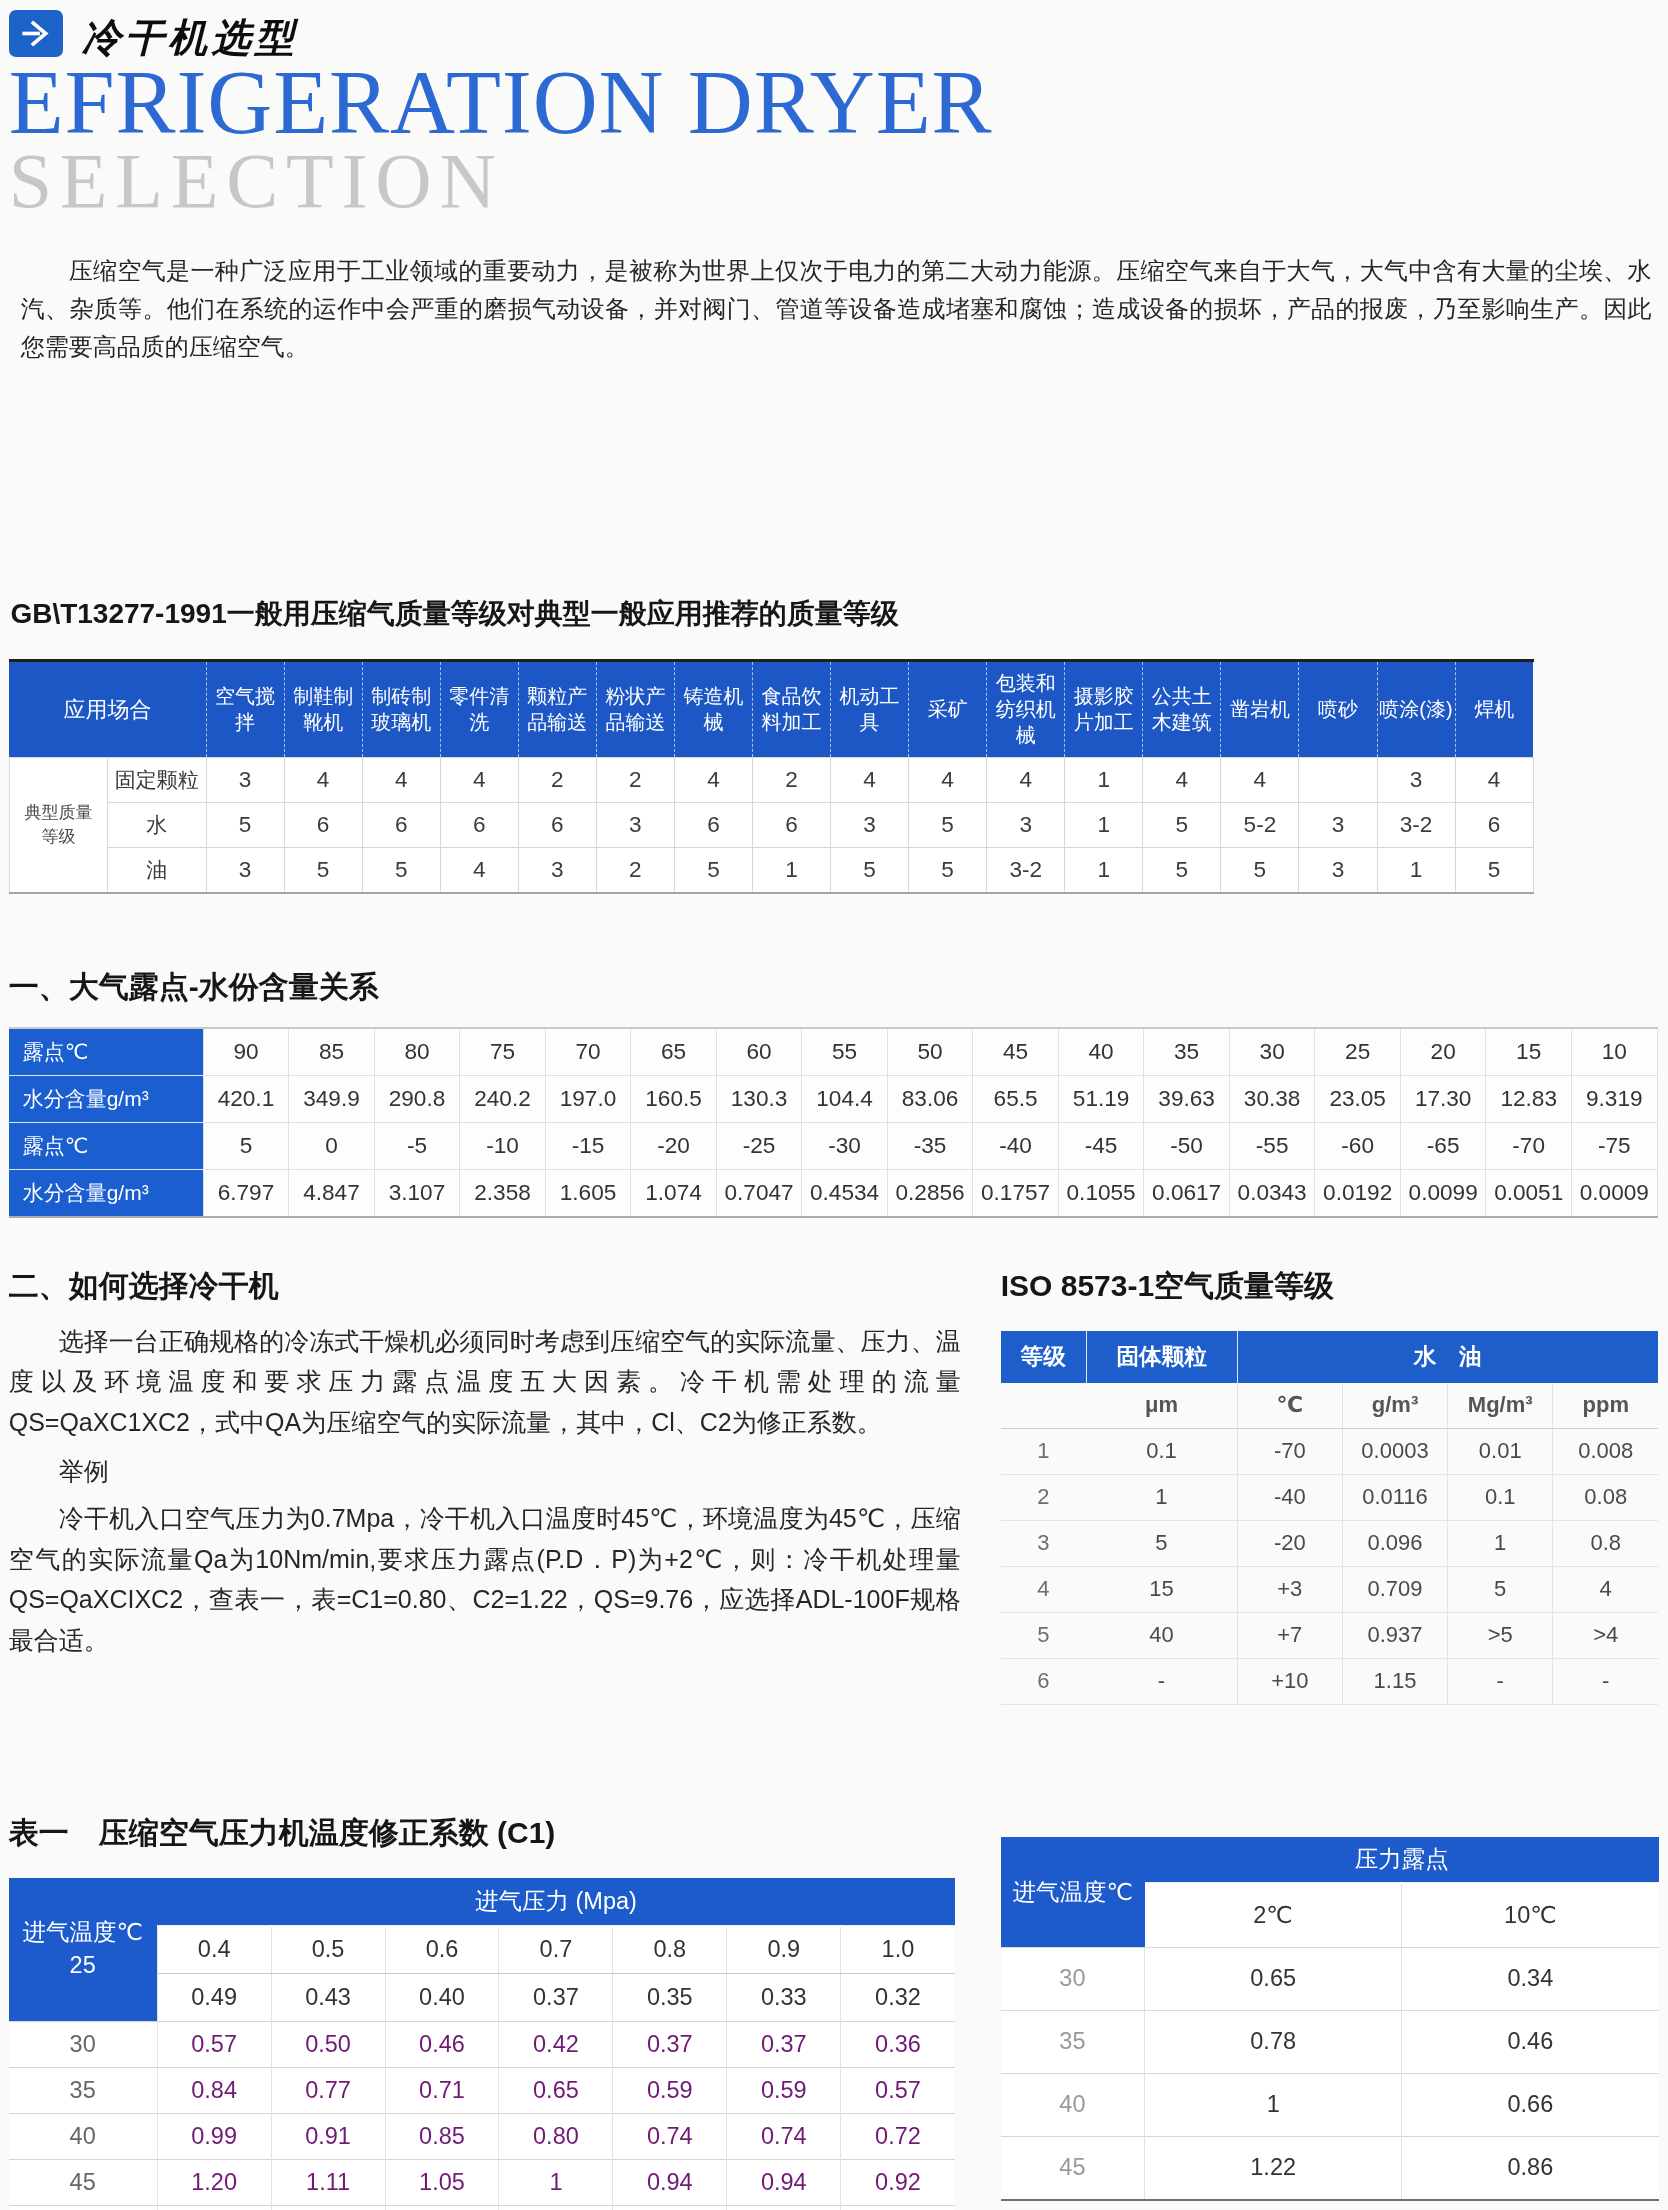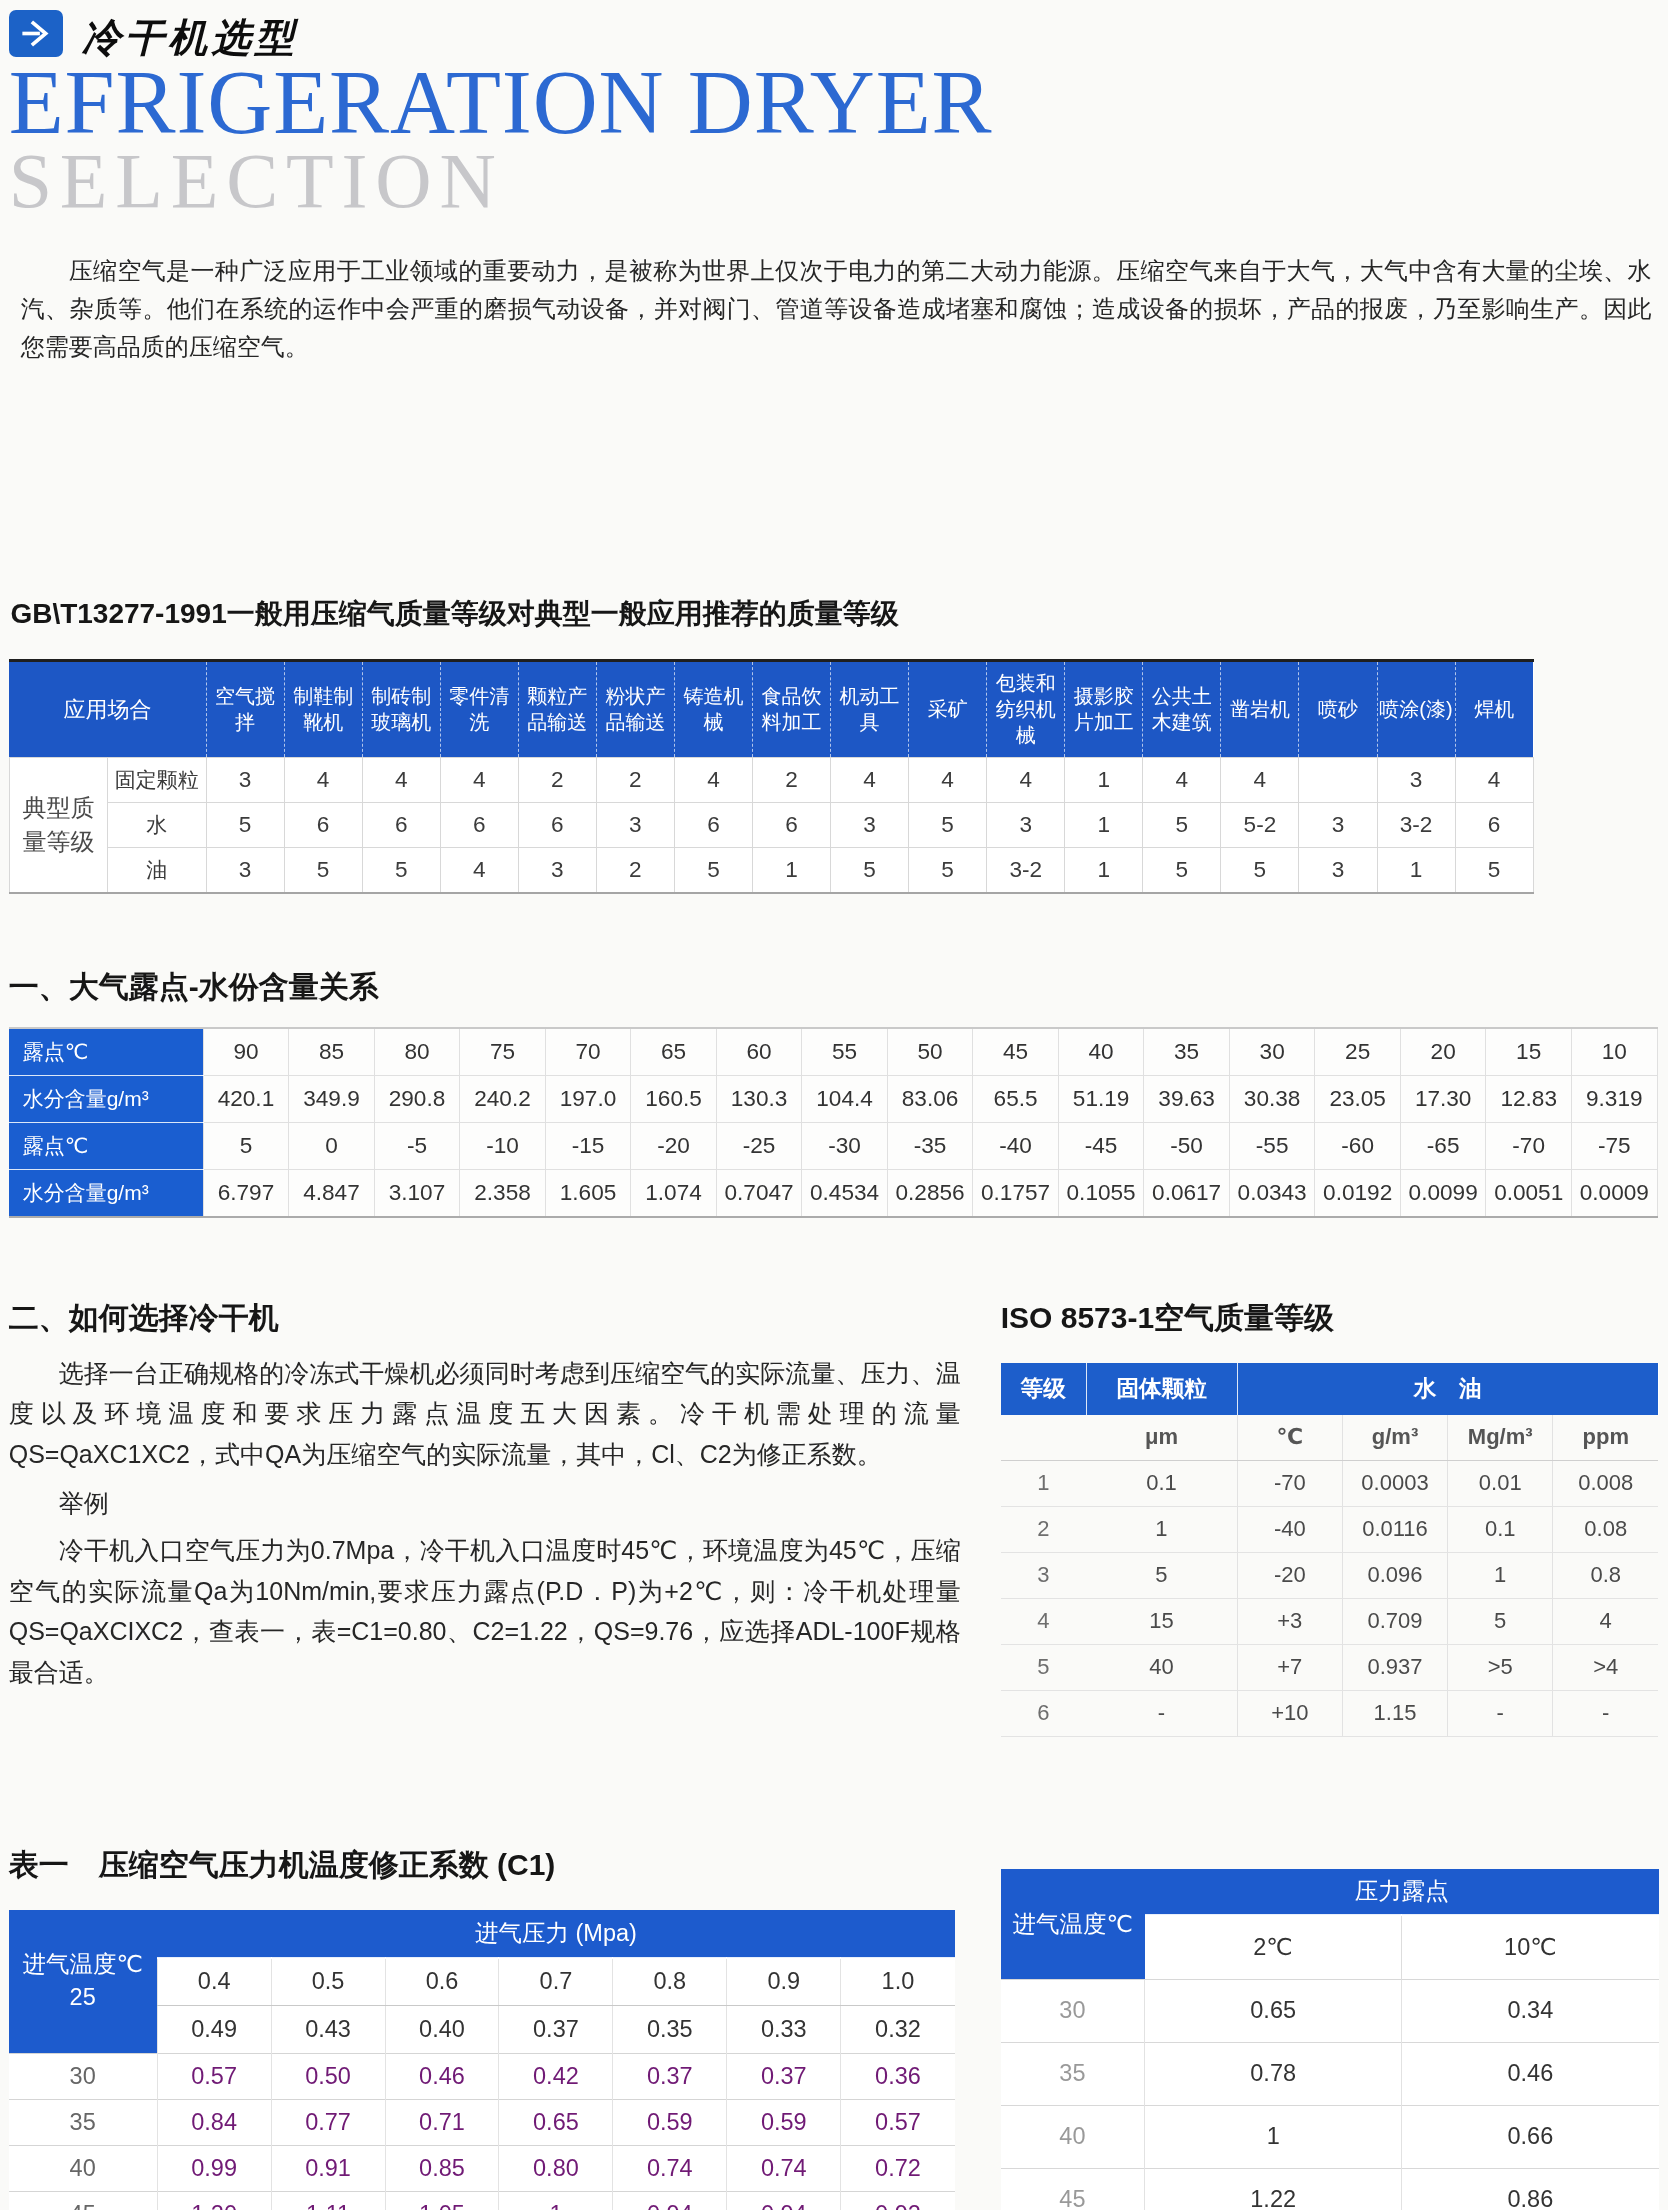--- a/index.html
+++ b/index.html
@@ -32,33 +32,33 @@
 
   
   .gb-table{border-collapse:collapse;width:1525px;table-layout:fixed;margin-top:26px;
     border-top:3.5px solid #1f1f1f;border-bottom:2.6px solid #a5a5a5;background:#fff;}
   .gb-table th{background:#1d57c5;color:#fff;font-size:20px;font-weight:normal;
     padding:7.8px 1.7px;line-height:1.32;text-align:center;vertical-align:middle;
     border-right:0.9px dashed rgba(255,255,255,.65);word-break:break-all;}
   .gb-table th.corner{width:193px;font-size:22px;}
   .gb-table td{background:#fff;font-size:22.6px;color:#3c3c3c;text-align:center;height:42px;
     border:0.9px solid #d8d8d8;}
-  .gb-table td.group{font-size:24px;color:#4a4a4a;line-height:1.4;word-break:break-all;padding:12px 12px;}
+  .gb-table td.group{font-size:17px;color:#4a4a4a;line-height:1.4;word-break:break-all;padding:12px 12px;}
   .gb-table td.rlabel{font-size:21px;color:#3a3a3a;}
 
   
   .dew-table{border-collapse:collapse;width:1649px;table-layout:fixed;margin-top:19px;
     border-top:2.6px solid #c9c9c9;border-bottom:2.6px solid #ababab;background:#fff;}
   .dew-table th{background:#1a5ed0;color:#fff;font-size:21px;font-weight:normal;text-align:left;
     padding-left:14px;width:179px;height:44px;border-bottom:1.7px solid rgba(255,255,255,.85);}
   .dew-table td{background:#fdfdfc;font-size:22.6px;color:#333;text-align:center;height:44px;
     border:0.9px solid #e0e0e0;}
 
   
-  .cols{display:flex;margin-top:80px;align-items:flex-start;}
+  .cols{display:flex;margin-top:48px;align-items:flex-start;}
   .cols.bottom{margin-top:108px;}
   .col-left{width:952px;flex:0 0 auto;}
   .col-right{flex:1;margin-left:40px;min-width:0;}
 
   .body-text{font-size:25px;line-height:1.62;text-align:justify;color:#262626;margin:0;}
   .indent{text-indent:2em;}
   .p1{margin-top:14px;}
   .p-example{margin-top:8.7px;}
   .p2{margin-top:7px;}
 

